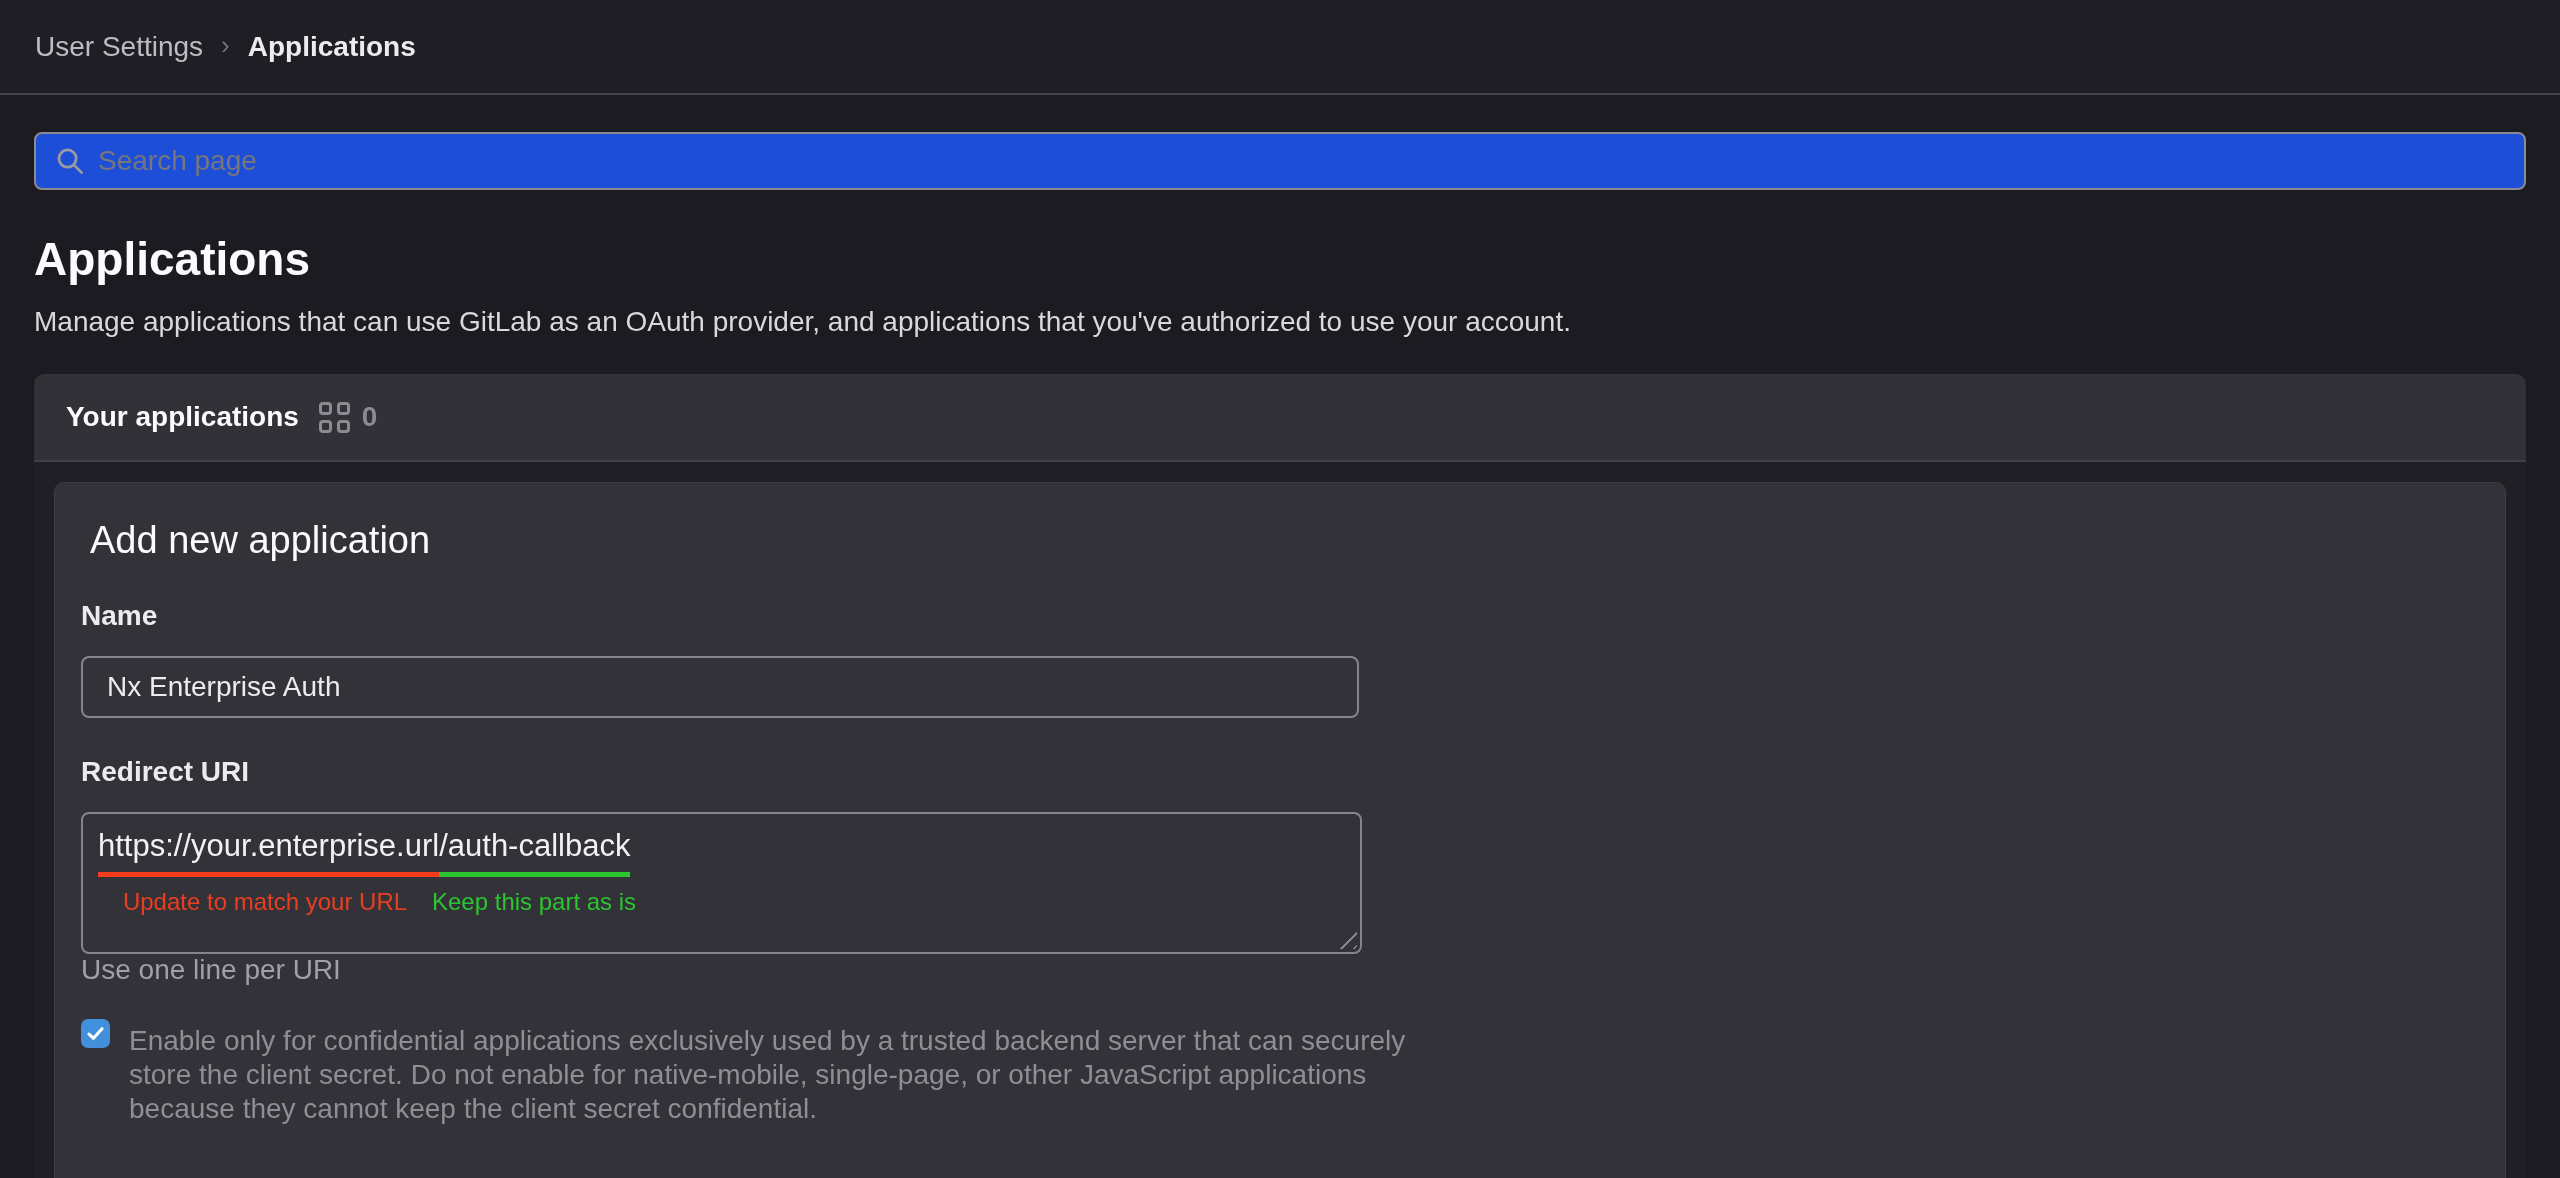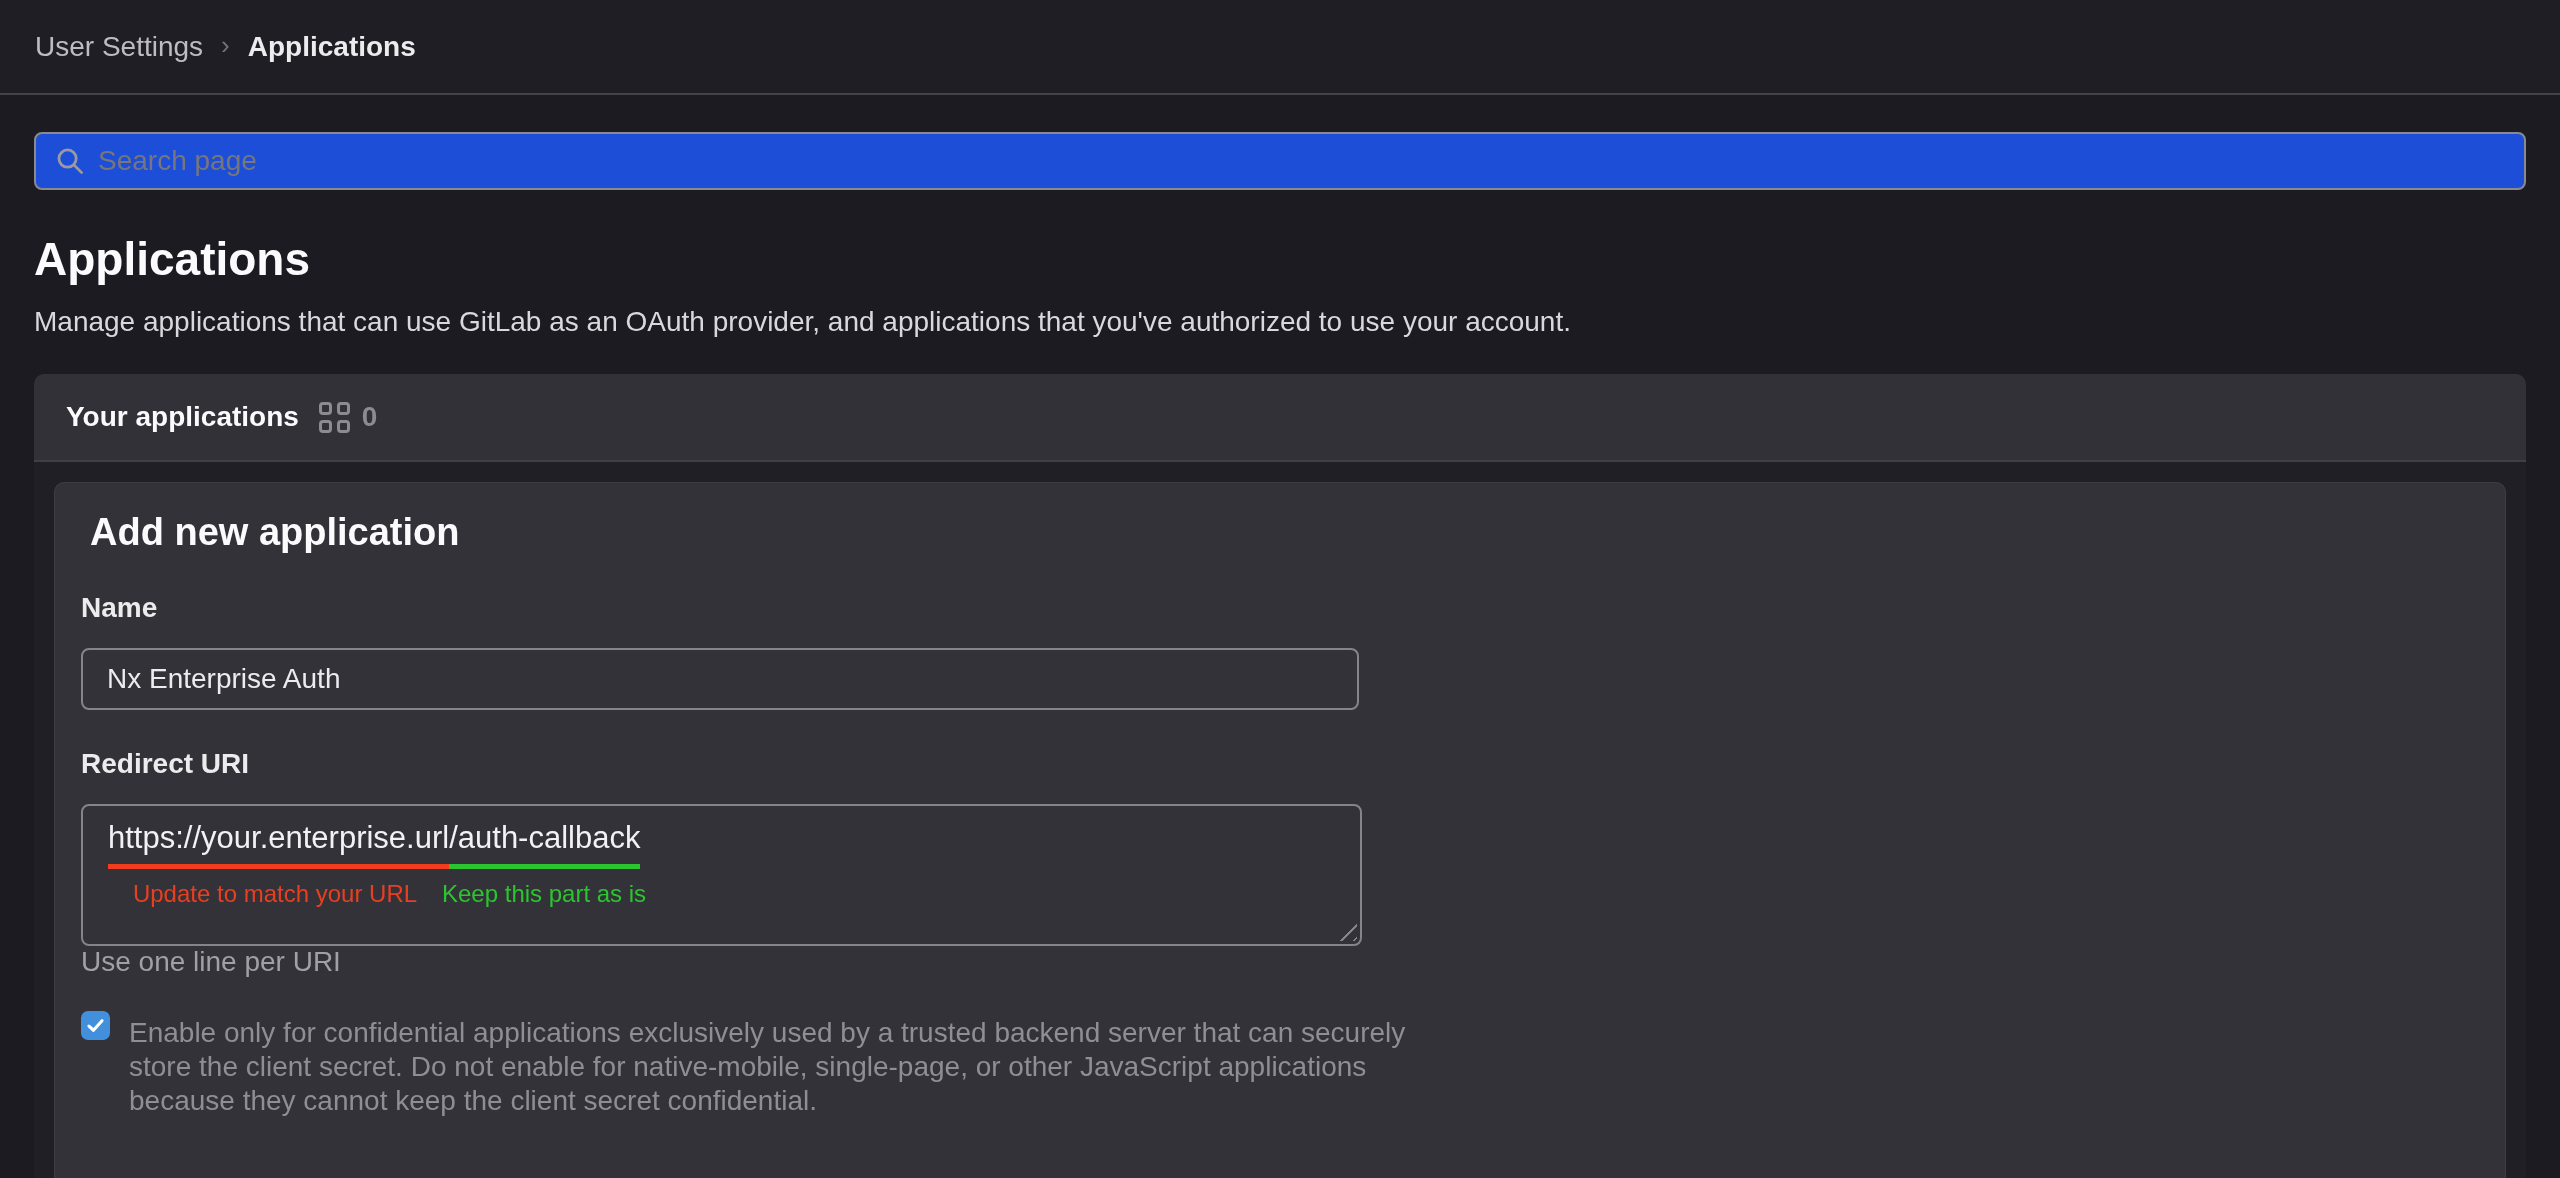--- a/index.html
+++ b/index.html
@@ -49,31 +49,31 @@
   .apps-icon { margin-left:20px; display:grid; grid-template-columns:13px 13px; grid-gap:5px; }
   .apps-icon span { width:13px; height:13px; border:3px solid #8c8b92; border-radius:4px; }
   .panel-count { margin-left:12px; font-size:28px; font-weight:700; color:#8c8b92; }
   .panel-body { background:#201f25; padding:20px; min-height:686px; }
 
   
   .card {
     background:#333238; border:1px solid #3e3d44; border-radius:10px;
     padding:28px 28px 160px 26px; min-height:800px;
   }
-  .card-title { font-size:38px; font-weight:700; color:#fbfafd; margin-left:9px; }
+  .card-title { font-size:38px; font-weight:400; color:#fbfafd; margin-left:9px; margin-top:8px; }
   .field-label { display:block; margin-top:38px; font-size:28px; font-weight:700; color:#ececef; }
   .text-input {
     display:block; margin-top:24px; width:1278px; height:62px;
     background:transparent; border:2px solid #85848b; border-radius:8px;
     color:#ececef; font-size:28px; padding:0 24px; font-family:inherit; outline:none;
   }
   .textarea {
     margin-top:24px; width:1281px; height:142px; position:relative;
     border:2px solid #85848b; border-radius:8px;
-    padding:15px 0 0 25px; cursor:text;
+    padding:15px 0 0 15px; cursor:text;
   }
   .url-line { font-size:31px; color:#f2f1f5; white-space:nowrap; line-height:1.1; }
   .url-red   { display:inline-block; border-bottom:5px solid #f33b1e; padding-bottom:9px; }
   .url-green { display:inline-block; border-bottom:5px solid #2bc62f; padding-bottom:9px; }
   .url-notes { display:flex; margin-top:11px; font-size:24px; }
   .note-red   { color:#e93f21; width:334px; text-align:center; white-space:nowrap; }
   .note-green { color:#2bc62f; min-width:188px; text-align:center; white-space:nowrap; }
   .resize-handle {
     position:absolute; right:3px; bottom:3px; width:18px; height:18px; cursor:nwse-resize;
     background:repeating-linear-gradient(135deg, transparent 0 4px, #85848b 4px 6px, transparent 6px 9px);

